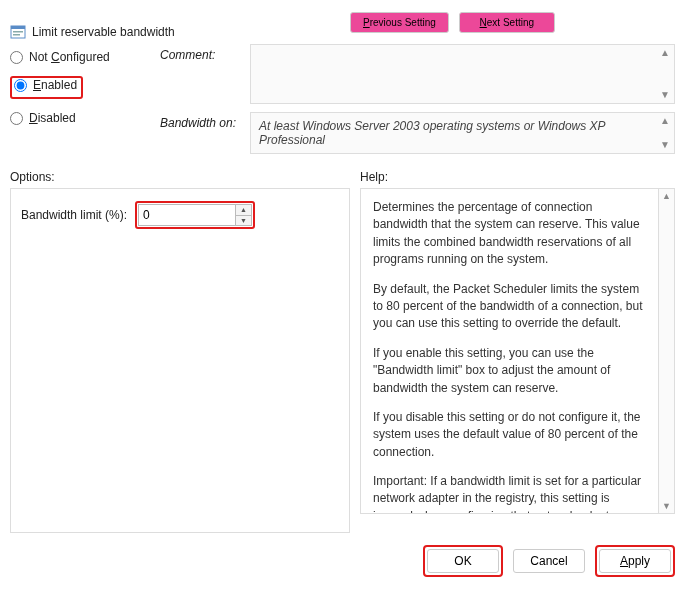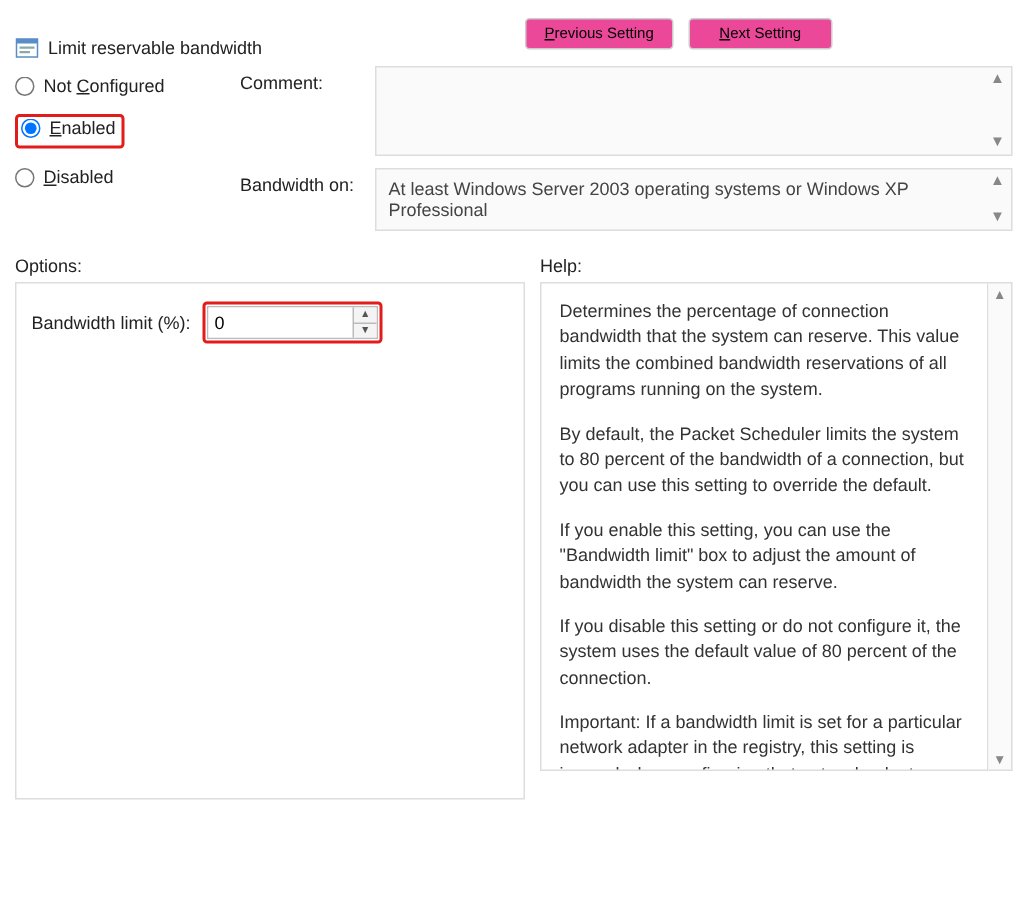--- a/index.html
+++ b/index.html
@@ -12,21 +12,21 @@
 .nav-btns { display: flex; gap: 10px; }
 .hdr-btn { background: #ec4899; border: 1px solid #ccc; border-radius: 3px; padding: 4px 12px; font-size: 10px; cursor: pointer; min-width: 96px; }
 .u { text-decoration: underline; }
 .top-panel { display: flex; }
 .radio-col { width: 150px; padding-top: 6px; }
 .radio-opt { display: flex; align-items: center; margin-bottom: 12px; cursor: pointer; }
 .radio-opt input[type=radio] { margin-right: 6px; }
 .r-label .u { text-decoration: underline; }
 .hl-red { border: 2px solid #e21b1b; border-radius: 3px; padding: 0 4px 5px 2px; display: inline-flex; align-items: center; }
 .meta-col { flex: 1; }
-.meta-row { display: flex; margin-bottom: 8px; }
+.meta-row { display: flex; margin-bottom: 8px; font-style: italic; }
 .meta-label { width: 90px; padding-top: 4px; }
 .meta-box { flex: 1; border: 1px solid #ddd; background: #fafafa; min-height: 60px; padding: 6px 8px; font-size: 12px; position: relative; color: #444; }
 .meta-box.small { min-height: 40px; display: flex; align-items: center; }
 .scroll-arrow { position: absolute; right: 2px; width: 14px; height: 12px; color: #888; font-size: 10px; text-align: center; line-height: 12px; }
 .scroll-arrow.up { top: 2px; }
 .scroll-arrow.dn { bottom: 2px; }
 .mid-labels { display: flex; margin-top: 8px; }
 .mid-labels .left { width: 350px; }
 .mid-labels .right { flex: 1; }
 .lower { display: flex; gap: 10px; margin-top: 4px; }
@@ -135,13 +135,22 @@
         <p>If you disable this setting or do not configure it, the system uses the default value of 80 percent of the connection.</p>
         <p>Important: If a bandwidth limit is set for a particular network adapter in the registry, this setting is ignored when configuring that network adapter.</p>
       </div>
       <div class="help-scroll">
         <div class="sa-up">▲</div>
         <div class="sa-dn">▼</div>
       </div>
     </div>
   </div>
 
+  <div class="footer">
+    <span class="hl-btn">
+        <button class="ft-btn">OK</button>
+      </span>
+    <button class="ft-btn">Cancel</button>
+    <span class="hl-btn">
+        <button class="ft-btn"><span class="u">A</span><span>pply</span></button>
+      </span>
+  </div>
 </div>
 
 </body></html>

